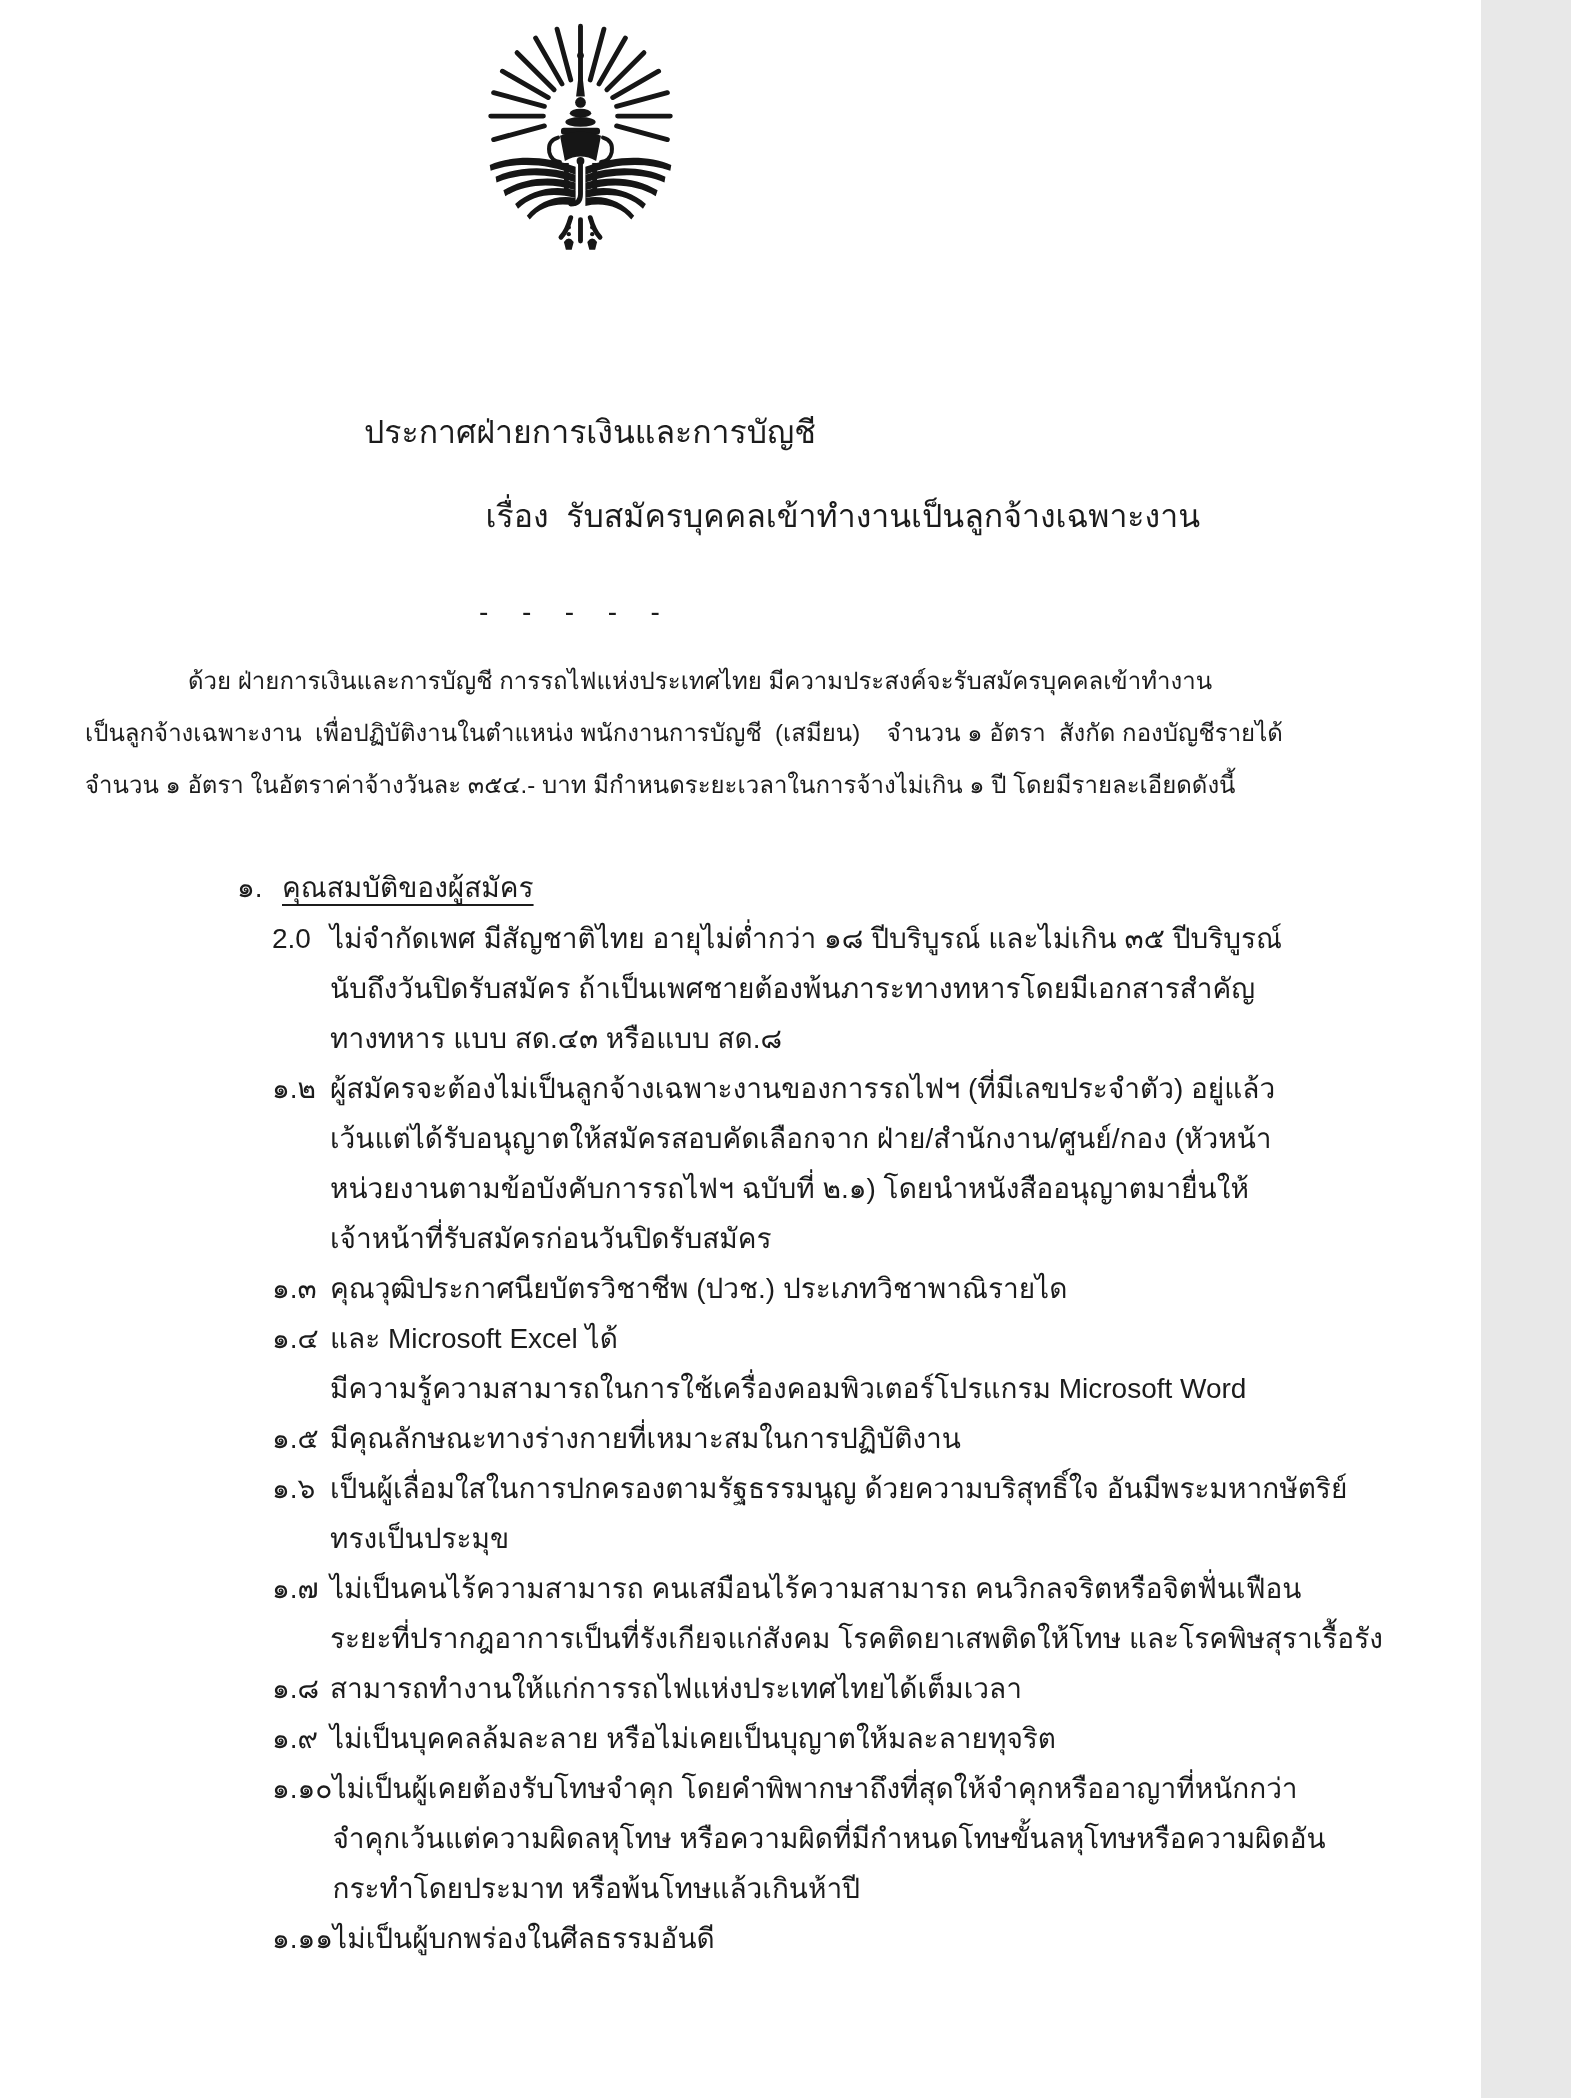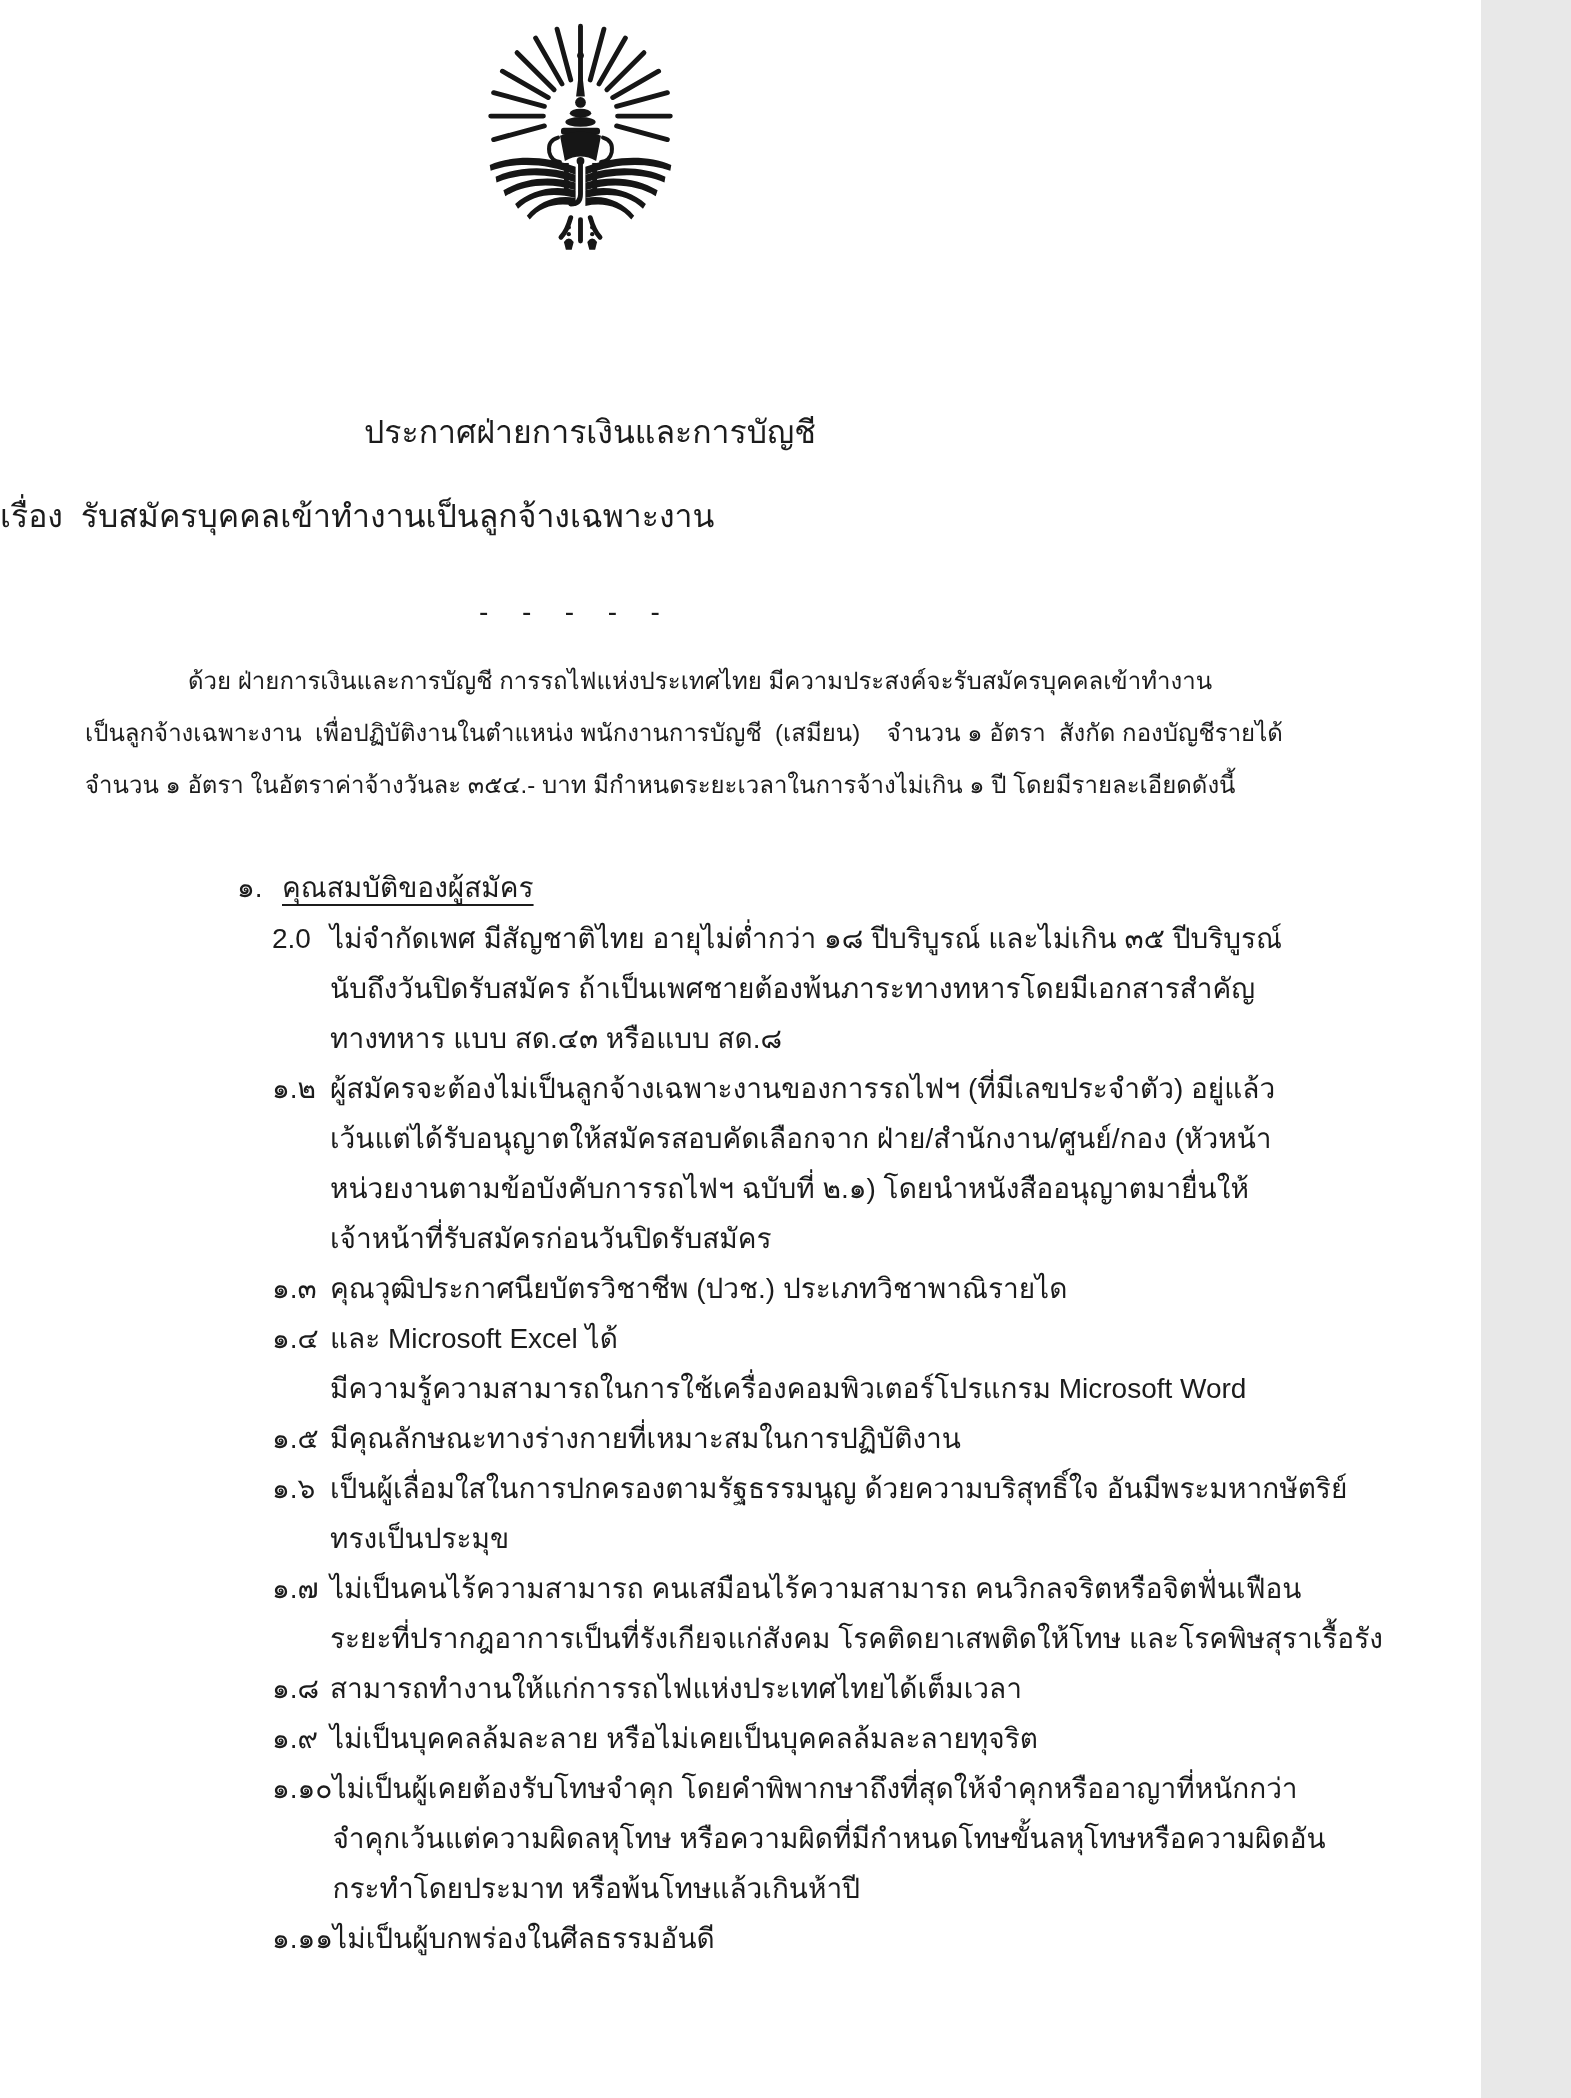--- a/index.html
+++ b/index.html
@@ -11,21 +11,21 @@
     font-family:"Liberation Sans", sans-serif;
     overflow:hidden;
   }
   .emblem{position:absolute;left:478px;top:22px;width:205px;height:238px;}
   .doc-title{
     position:absolute;top:406px;left:0;width:1180px;
     text-align:center;font-size:32px;white-space:pre;
   }
   .doc-subject{
     position:absolute;top:490px;left:0;width:1200px;
-    text-align:left;font-size:32px;white-space:pre;
+    text-align:right;font-size:32px;white-space:pre;
   }
   .separator{
     position:absolute;top:596px;left:0;width:1145px;
     text-align:center;font-size:28px;letter-spacing:6px;white-space:pre;
   }
   .intro{
     position:absolute;top:655px;left:85px;
     font-size:24px;line-height:52px;
   }
   .intro .line{white-space:pre;height:52px;}
@@ -188,21 +188,21 @@
         </div>
         <div class="item">
           <div class="num">๑.๘</div>
           <div class="body">
             <div class="line">สามารถทำงานให้แก่การรถไฟแห่งประเทศไทยได้เต็มเวลา</div>
           </div>
         </div>
         <div class="item">
           <div class="num">๑.๙</div>
           <div class="body">
-            <div class="line">ไม่เป็นบุคคลล้มละลาย หรือไม่เคยเป็นบุคคลล้มละลายทุจริต</div>
+            <div class="line">ไม่เป็นบุคคลล้มละลาย หรือไม่เคยเป็นบุญาตให้มละลายทุจริต</div>
           </div>
         </div>
         <div class="item">
           <div class="num">๑.๑๐</div>
           <div class="body">
             <div class="line">ไม่เป็นผู้เคยต้องรับโทษจำคุก โดยคำพิพากษาถึงที่สุดให้จำคุกหรืออาญาที่หนักกว่า</div>
             <div class="line">จำคุกเว้นแต่ความผิดลหุโทษ หรือความผิดที่มีกำหนดโทษขั้นลหุโทษหรือความผิดอัน</div>
             <div class="line">กระทำโดยประมาท หรือพ้นโทษแล้วเกินห้าปี</div>
           </div>
         </div>

